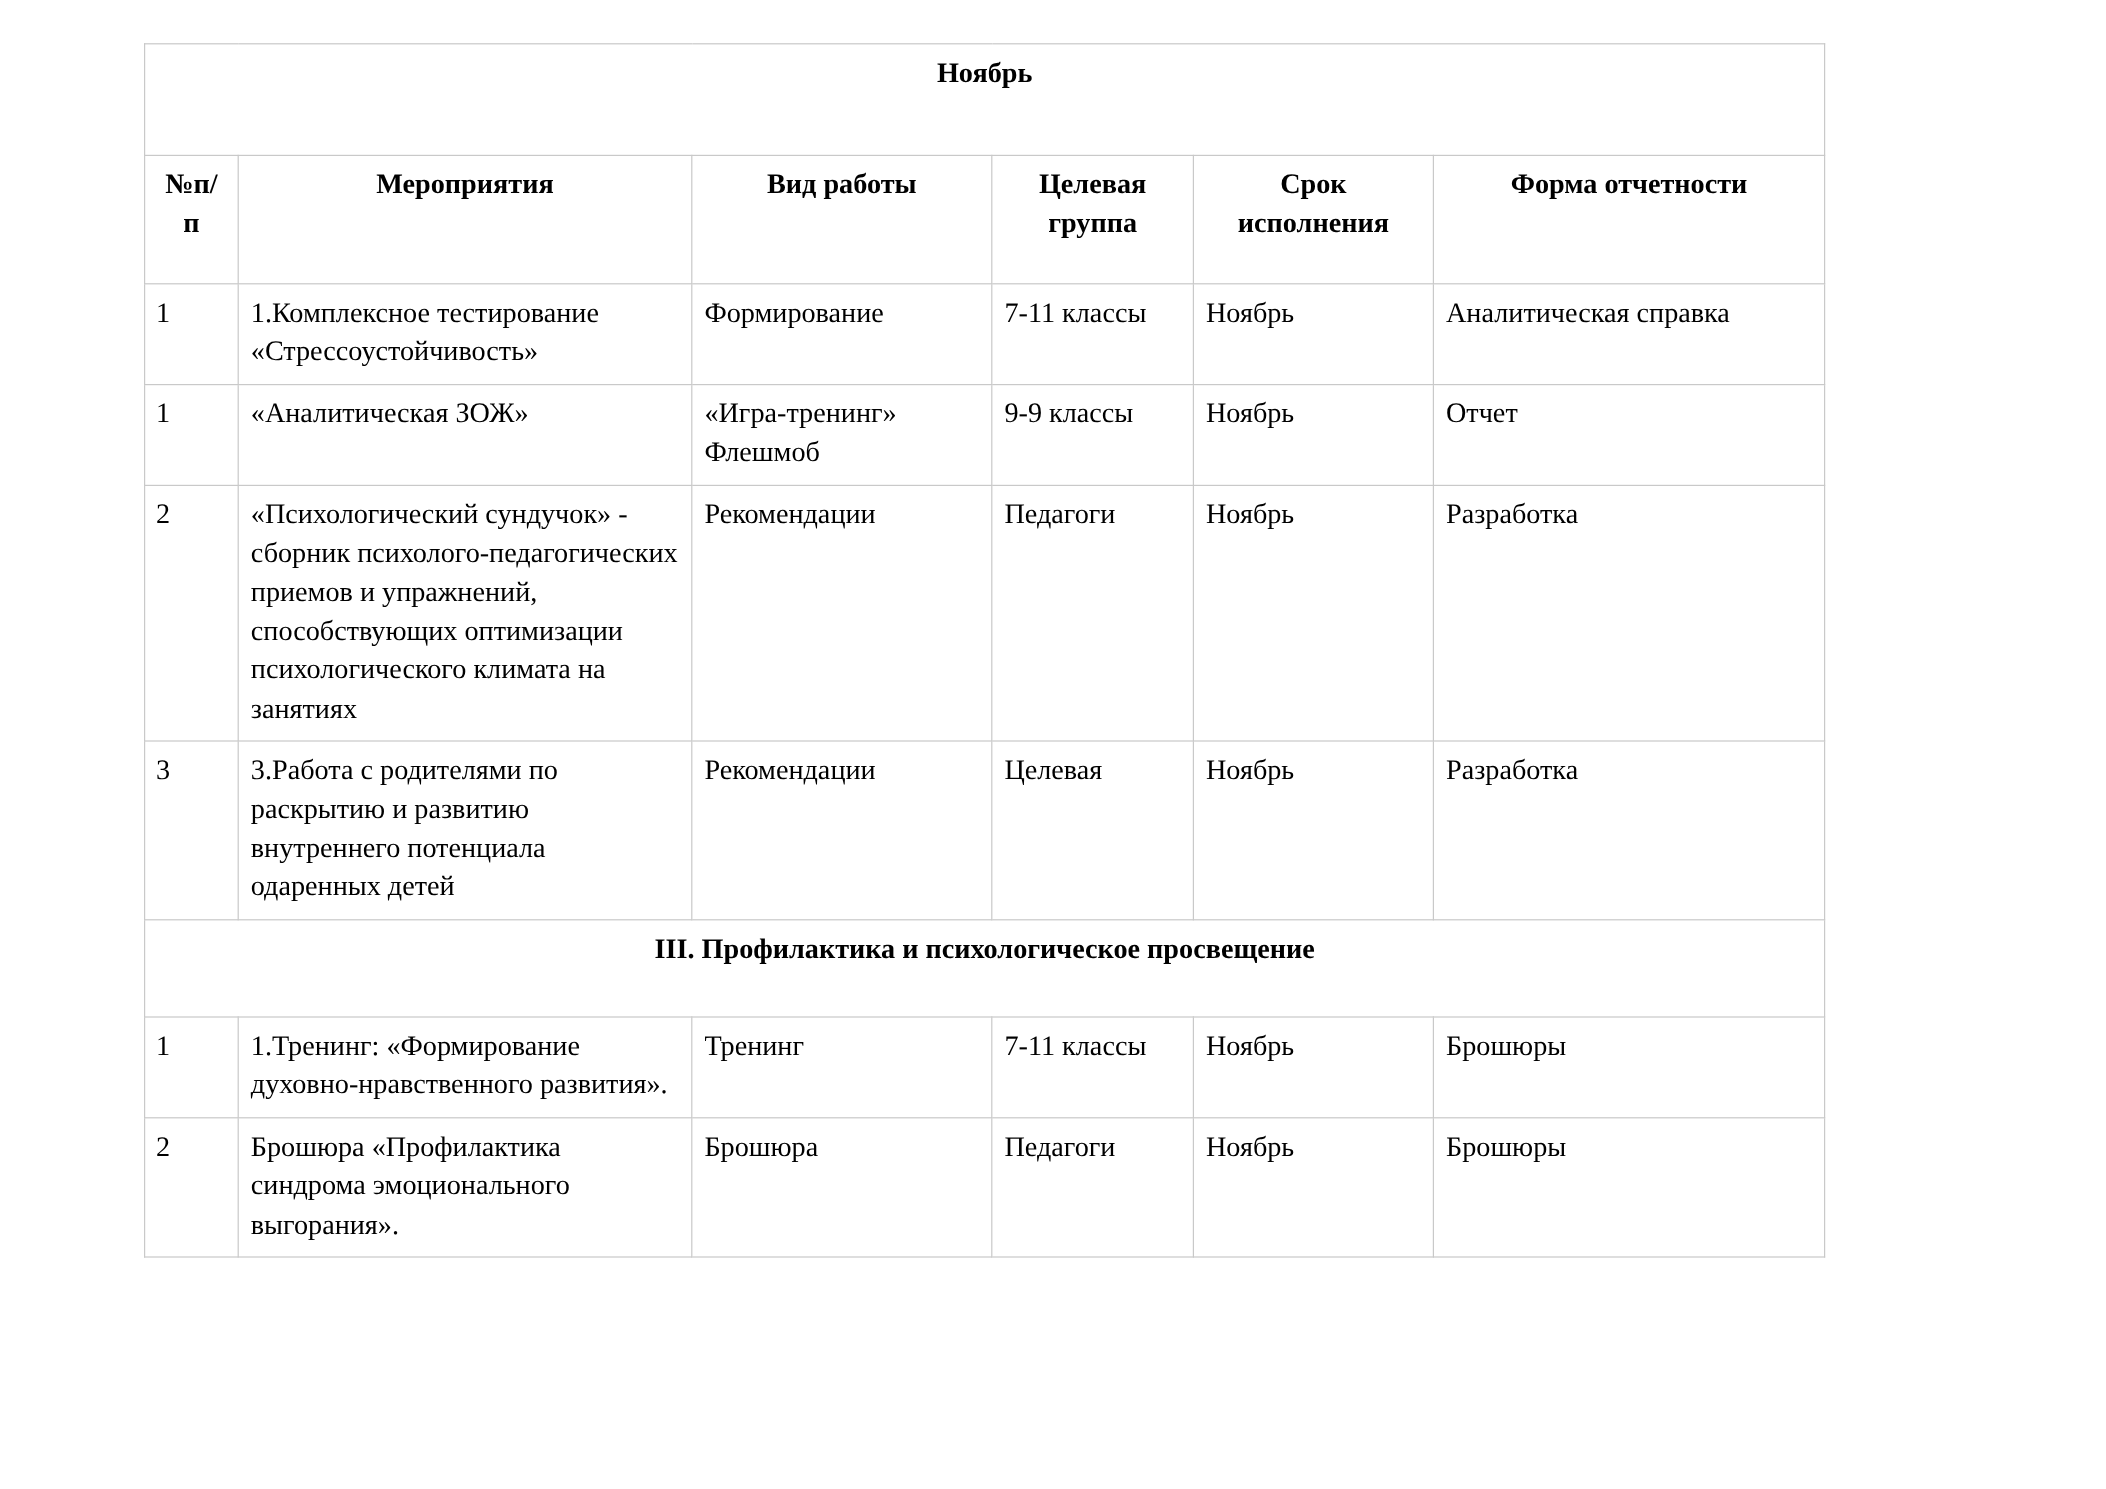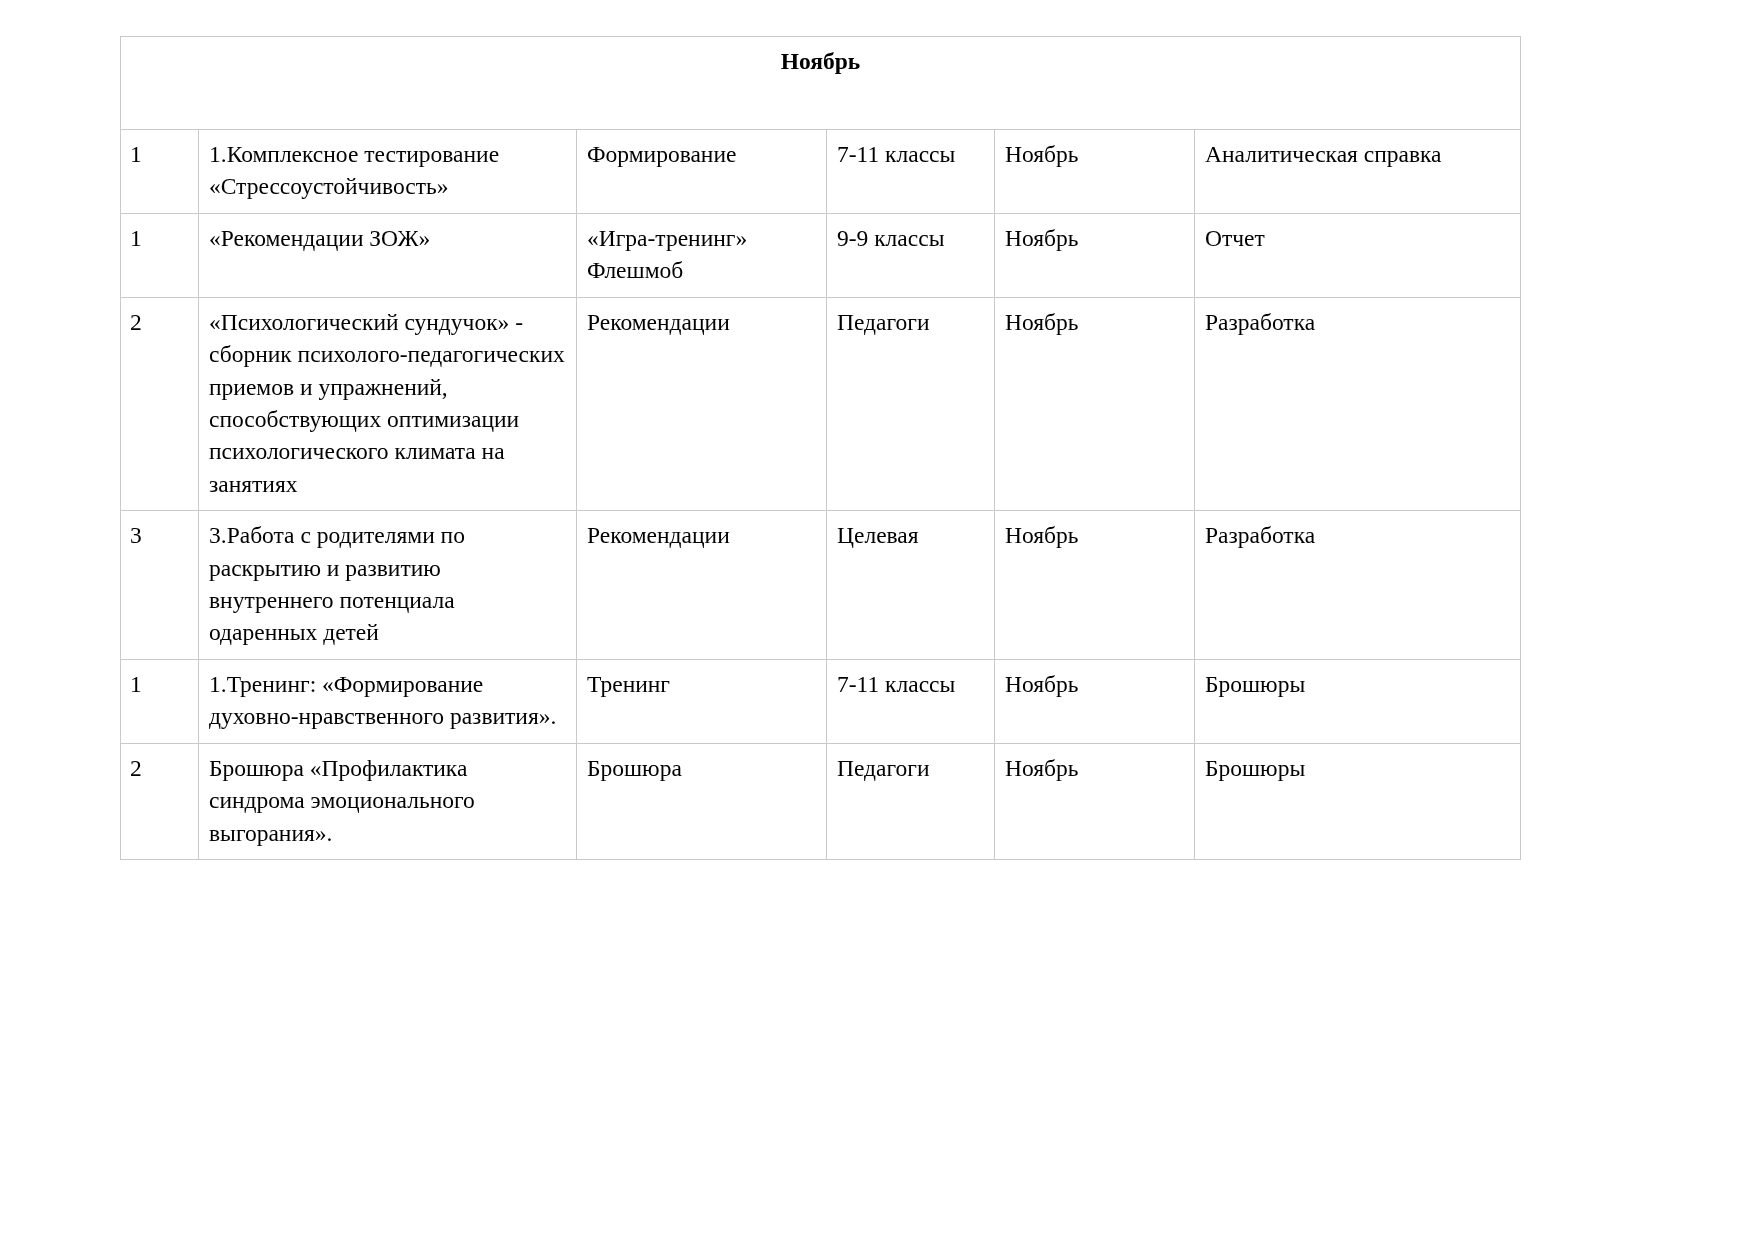--- a/index.html
+++ b/index.html
@@ -89,33 +89,43 @@
         <col class="c-event">
         <col class="c-kind">
       <col class="c-group">
         <col class="c-term">
         <col class="c-report">
     </colgroup>
     <tbody>
       <tr>
         <td class="month-title" colspan="6">Ноябрь</td>
       </tr>
+      <tr>
+        <td class="col-head">№п/п</td>
+        <td class="col-head">Мероприятия</td>
+        <td class="col-head">Вид работы</td>
+        <td class="col-head nowrapline">Целевая
+группа</td>
+        <td class="col-head nowrapline">Срок
+исполнения</td>
+        <td class="col-head">Форма отчетности</td>
+      </tr>
 
       <tr>
         <td class="cell num">1</td>
         <td class="cell">1.Комплексное тестирование «Стрессоустойчивость»</td>
         <td class="cell">Формирование</td>
         <td class="cell">7-11 классы</td>
         <td class="cell">Ноябрь</td>
         <td class="cell">Аналитическая справка</td>
       </tr>
 
       <tr>
         <td class="cell num">1</td>
-        <td class="cell">«Рекомендации ЗОЖ»</td>
+        <td class="cell">«Аналитическая ЗОЖ»</td>
         <td class="cell">«Игра-тренинг» Флешмоб</td>
         <td class="cell">9-9 классы</td>
         <td class="cell">Ноябрь</td>
         <td class="cell">Отчет</td>
       </tr>
       <tr>
         <td class="cell num">2</td>
         <td class="cell">«Психологический сундучок» - сборник психолого-педагогических приемов и упражнений, способствующих оптимизации психологического климата на занятиях</td>
         <td class="cell">Рекомендации</td>
         <td class="cell">Педагоги</td>
@@ -125,20 +135,23 @@
       <tr>
         <td class="cell num">3</td>
         <td class="cell"> 3.Работа с родителями по раскрытию и развитию внутреннего потенциала одаренных детей</td>
         <td class="cell">Рекомендации</td>
         <td class="cell">Целевая</td>
         <td class="cell">Ноябрь</td>
         <td class="cell">Разработка</td>
       </tr>
 
       <tr>
+        <td class="section" colspan="6">III. Профилактика и психологическое просвещение</td>
+      </tr>
+      <tr>
         <td class="cell num">1</td>
         <td class="cell"> 1.Тренинг: «Формирование духовно-нравственного развития».</td>
         <td class="cell">Тренинг</td>
         <td class="cell">7-11 классы</td>
         <td class="cell">Ноябрь</td>
         <td class="cell">Брошюры</td>
       </tr>
       <tr>
         <td class="cell num">2</td>
         <td class="cell">Брошюра  «Профилактика синдрома эмоционального выгорания».</td>

